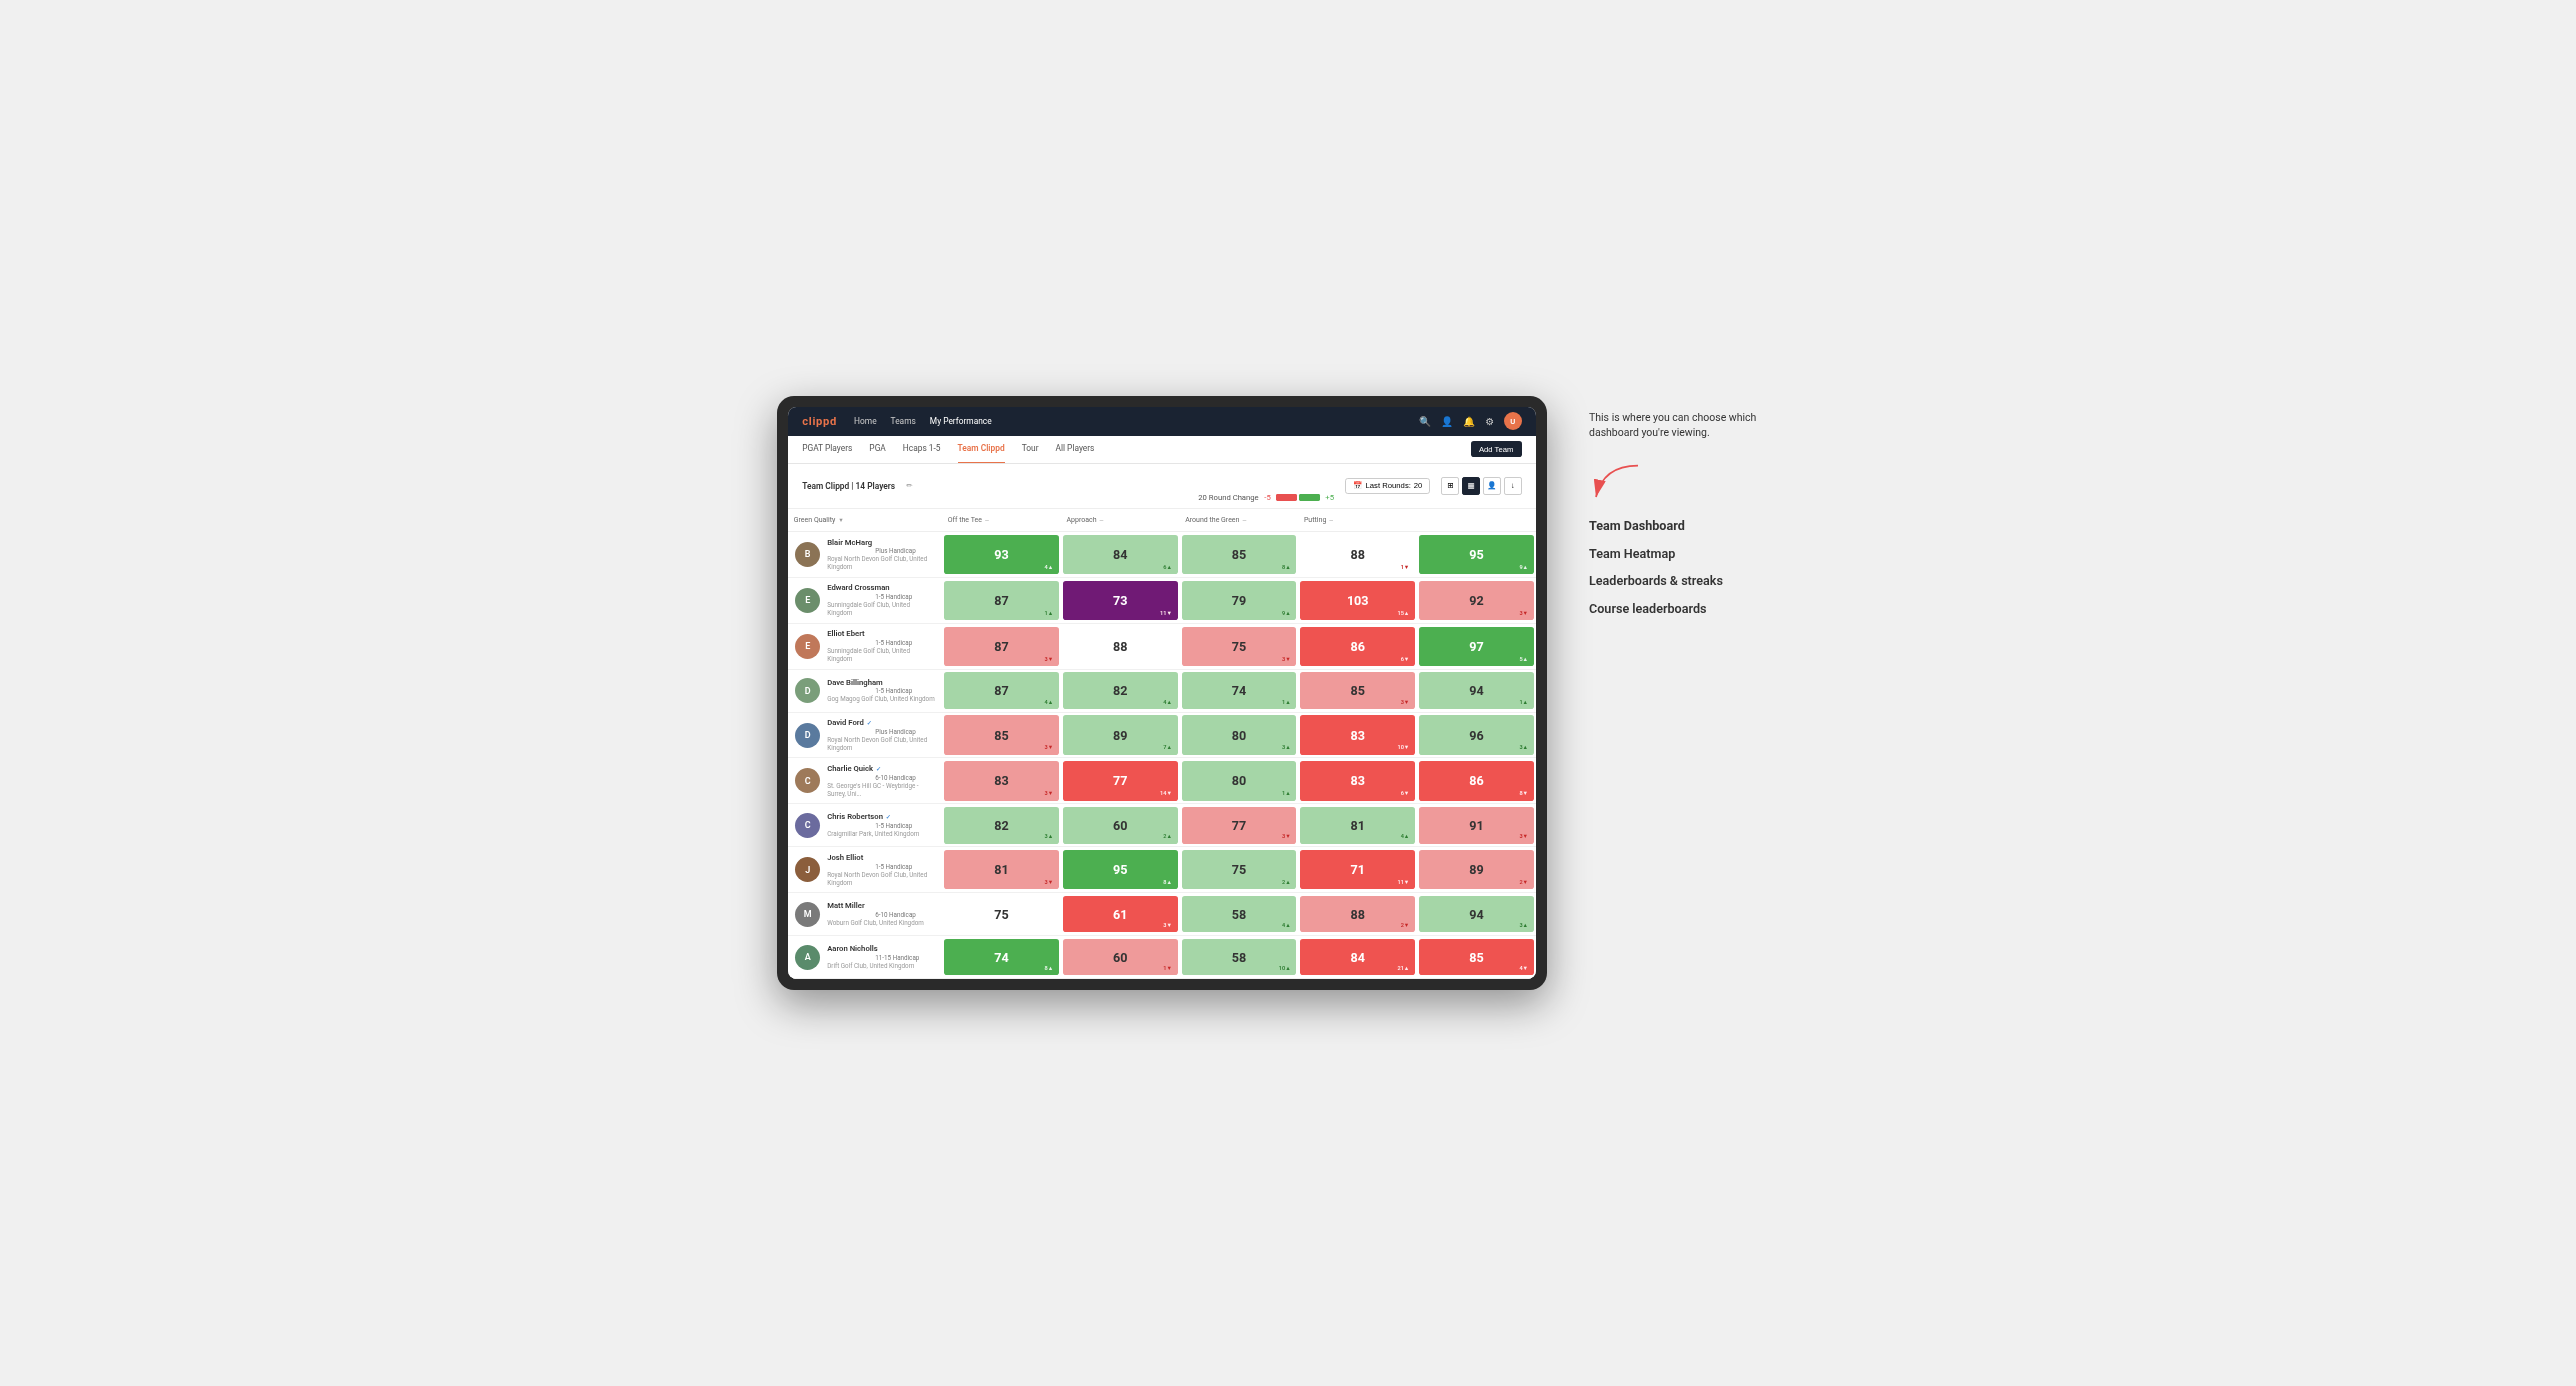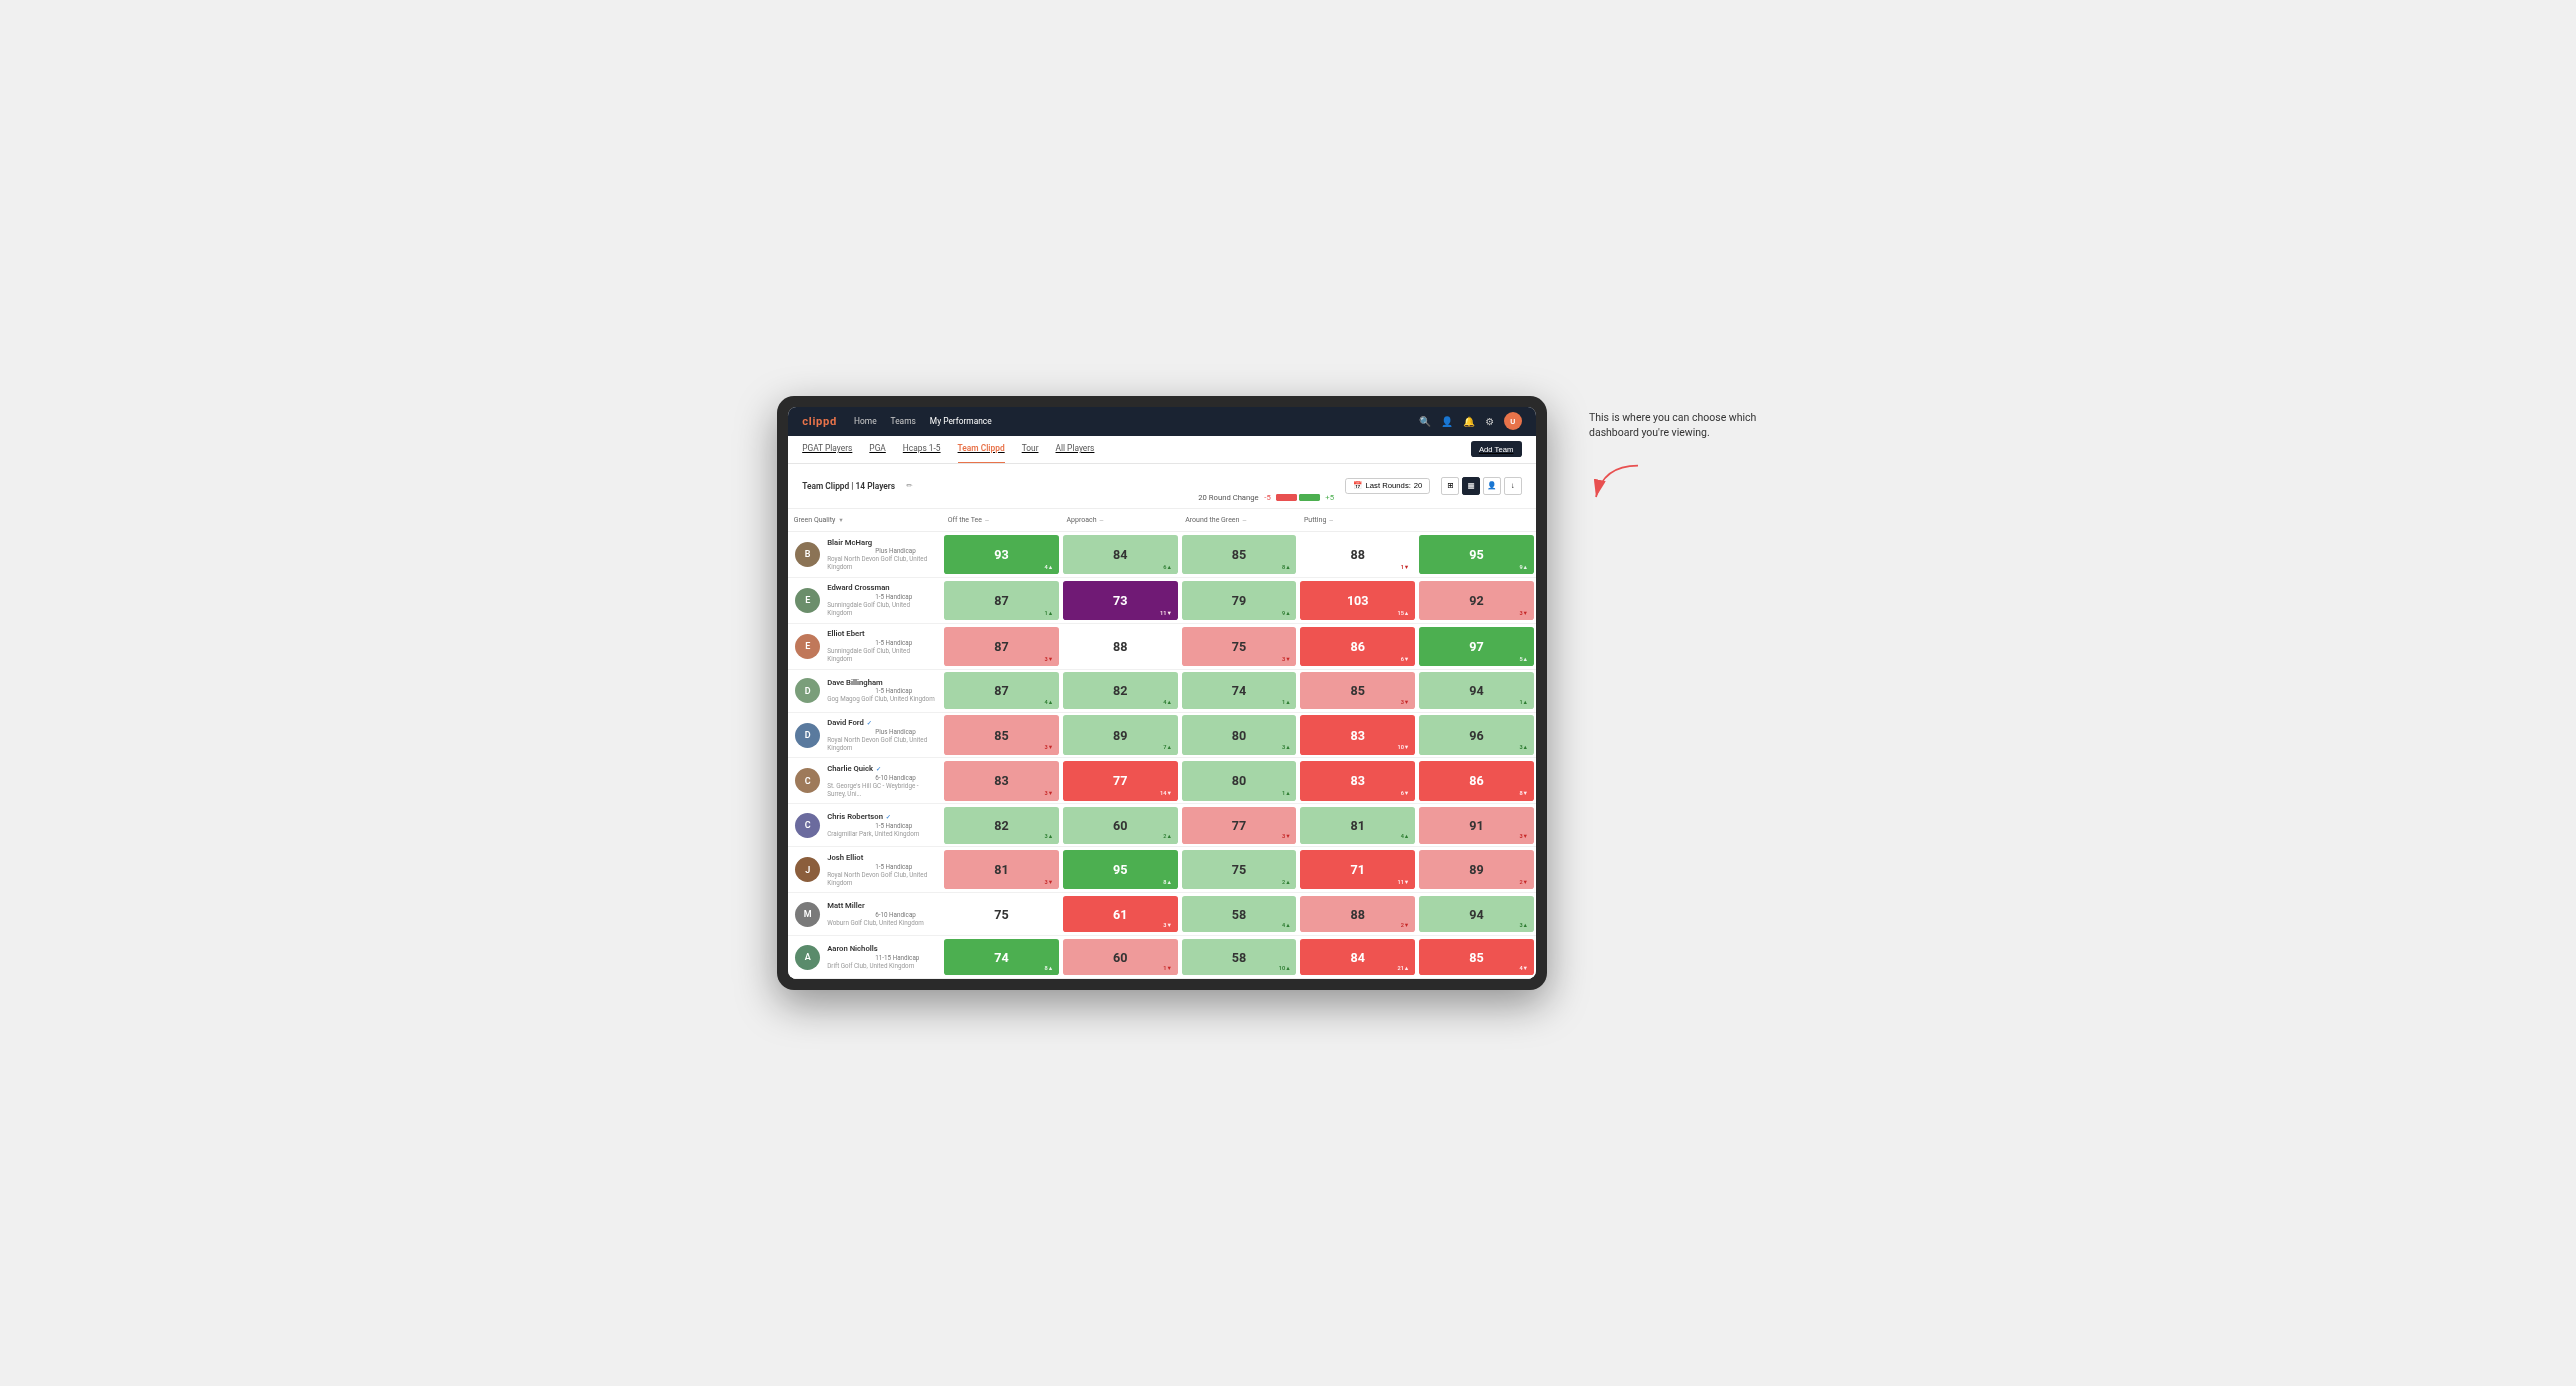--- a/index.html
+++ b/index.html
@@ -99,21 +99,20 @@
 
     
     .sub-nav {
       background: #fff;
       display: flex;
       align-items: center;
       padding: 4px 14px;
       height: 28px;
       border-bottom: 0.7px solid #e5e5e5;
       gap: 17px;
-      text-decoration: underline;
     }
 
     .sub-nav-link {
       color: #555;
       font-size: 8.4px;
       cursor: pointer;
       padding: 0 0 1.4px 0;
       border-bottom: 1.4px solid transparent;
       height: 28px;
       display: flex;
@@ -739,15 +738,21 @@
       <svg width="56" height="42" viewBox="0 0 80 60">
         <defs>
           <marker id="arrowhead" markerWidth="10" markerHeight="7" refX="10" refY="3.5" orient="auto">
             <polygon points="0 0, 10 3.5, 0 7" fill="#e85050"></polygon>
           </marker>
         </defs>
         <path d="M70,5 Q20,5 10,50" stroke="#e85050" stroke-width="2.5" fill="none" marker-end="url(#arrowhead)"></path>
       </svg>
     </div>
 
+    <div class="menu-items">
+      <div class="menu-item-label active">Team Dashboard</div>
+      <div class="menu-item-label">Team Heatmap</div>
+      <div class="menu-item-label">Leaderboards &amp; streaks</div>
+      <div class="menu-item-label">Course leaderboards</div>
+    </div>
   </div>
 </div>
 
 
 </body></html>

